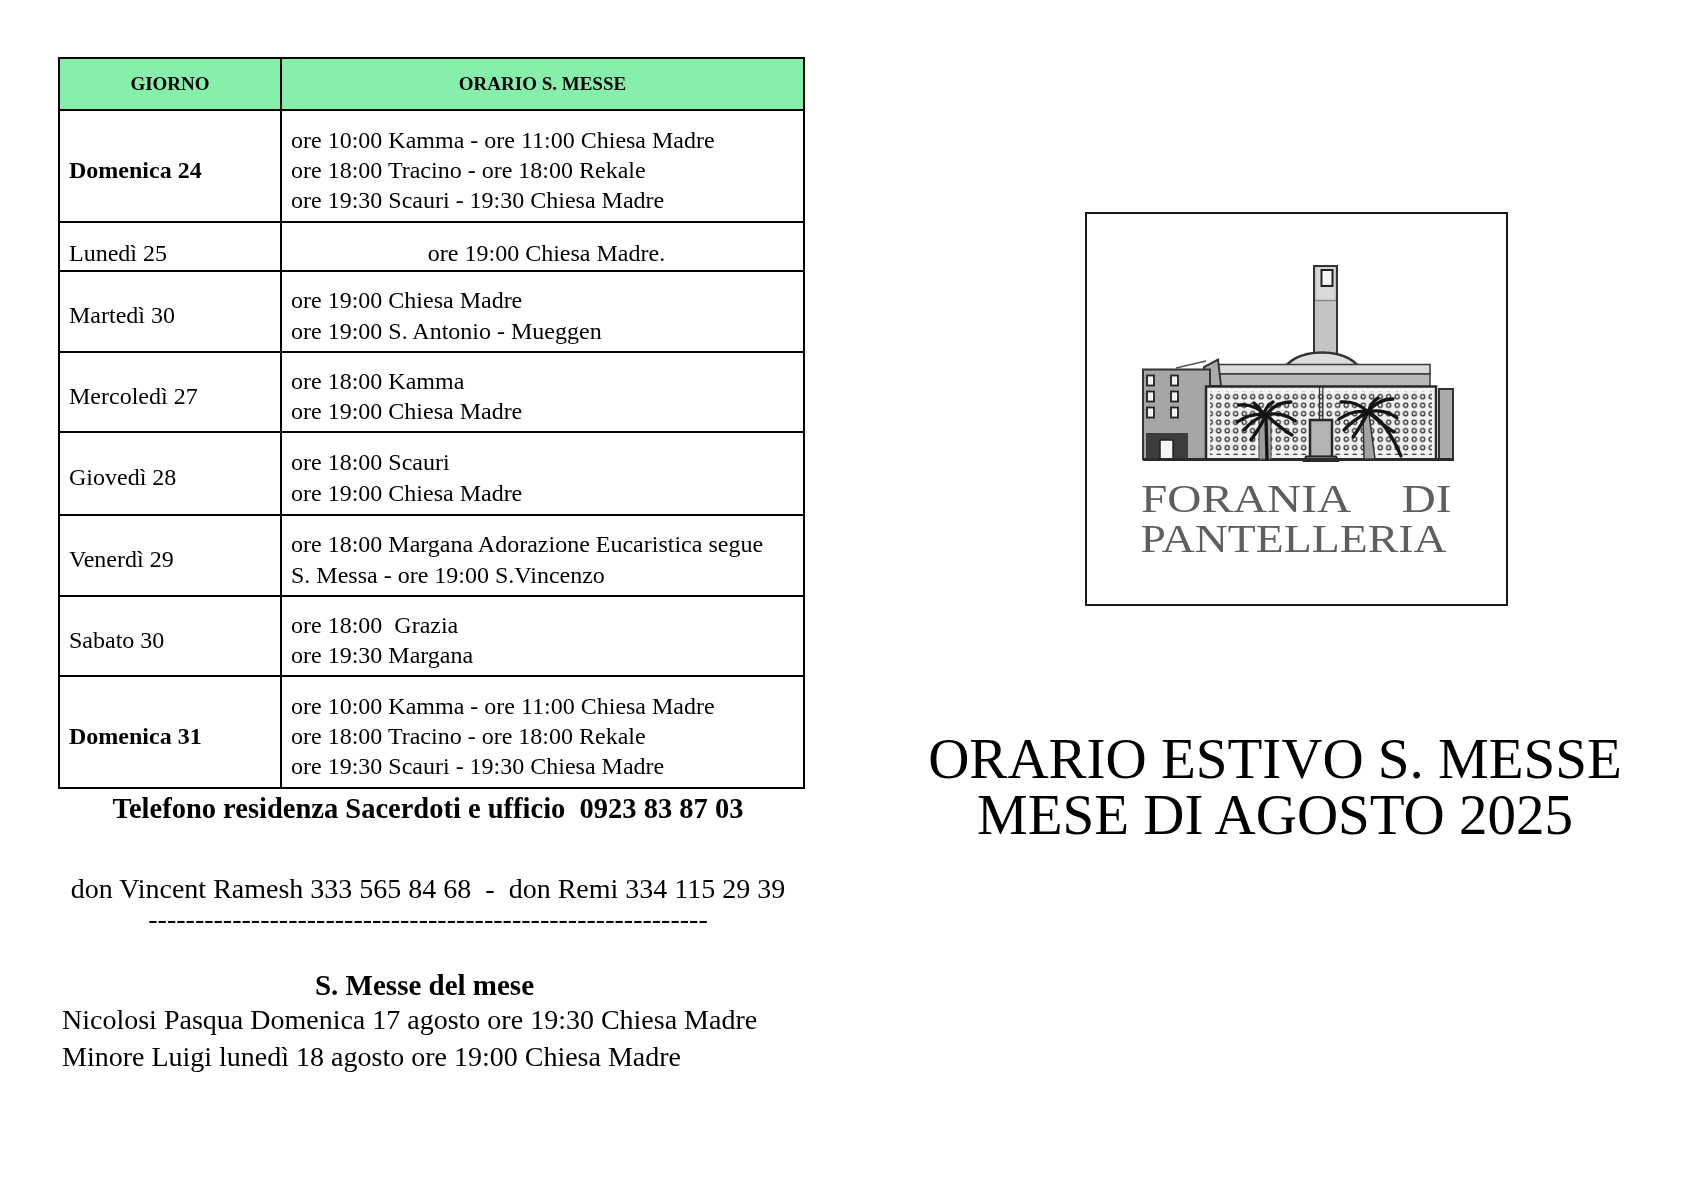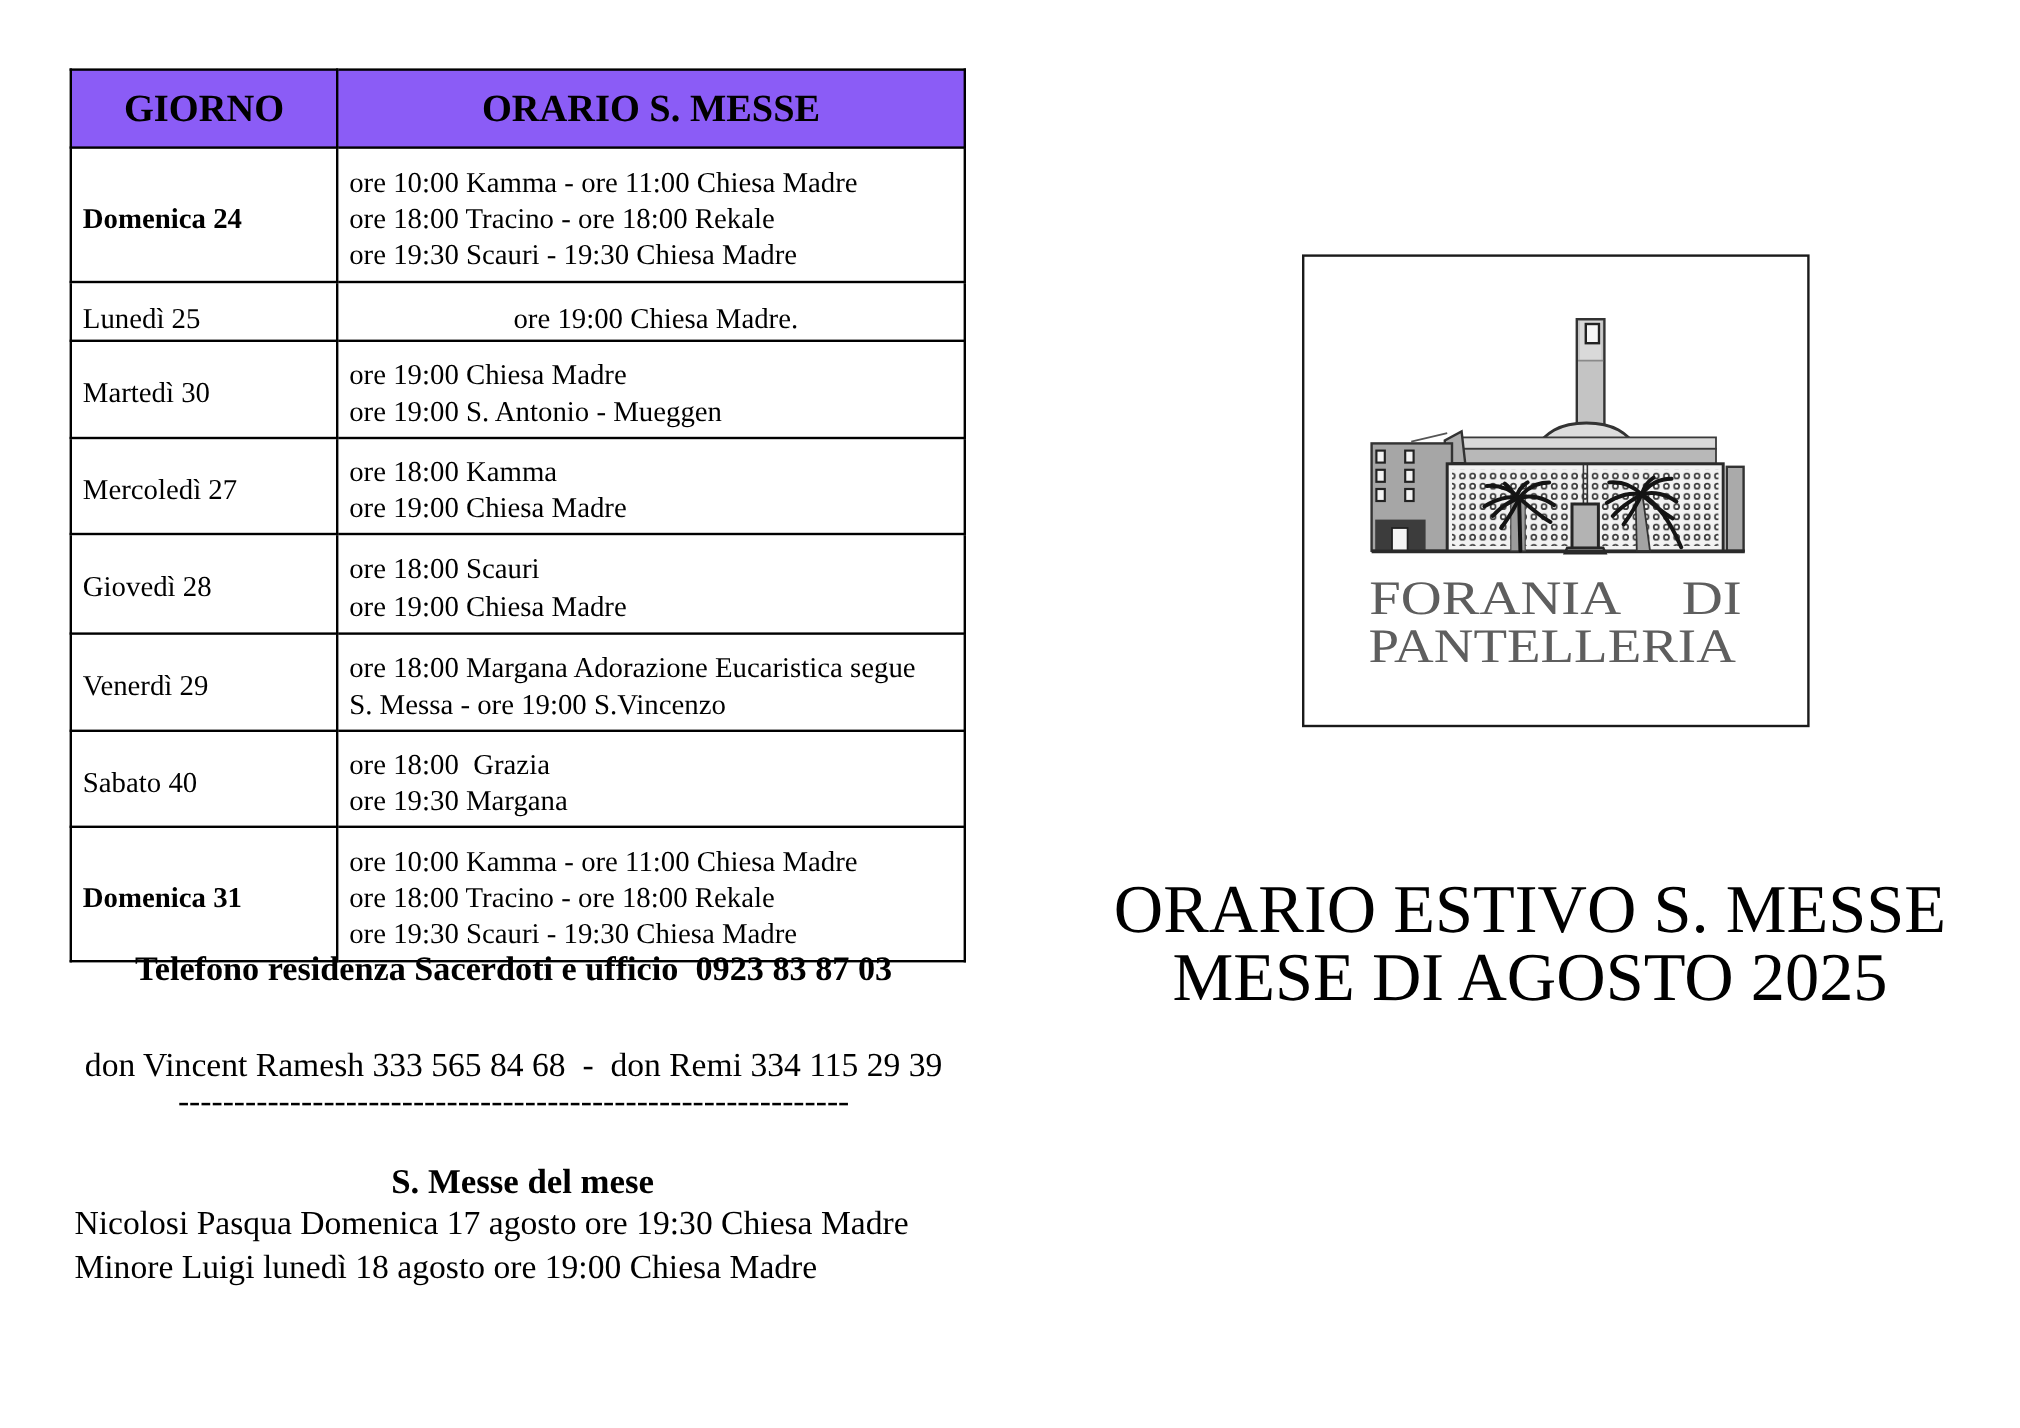--- a/index.html
+++ b/index.html
@@ -1,21 +1,21 @@
 <!DOCTYPE html>
 <html><head>
 <meta charset="utf-8">
 <style>
   html,body{margin:0;padding:0;}
   body{width:1683px;height:1190px;background:#ffffff;position:relative;
        font-family:"Liberation Serif", serif;color:#000;overflow:hidden;}
   .abs{position:absolute;}
   table.sched{border-collapse:collapse;table-layout:fixed;}
   table.sched td, table.sched th{border:2px solid #000;vertical-align:middle;}
-  table.sched th{background:#8b5cf6;font-size:32px;font-weight:bold;padding:13px;}
+  table.sched th{background:#86efac;font-size:19px;font-weight:bold;padding:13px;}
   table.sched td{font-size:24px;line-height:30.3px;padding-top:9px;}
   td.day{padding-left:9px;}
   td.times{padding-left:9px;}
 </style>
 </head>
 <body>
 
 <div class="abs" style="left:58px;top:57px;">
 <table class="sched" style="width:745px;">
   <colgroup>
@@ -53,39 +53,39 @@
     <td class="day">Giovedì 28</td>
     <td class="times">ore 18:00 Scauri<br>ore 19:00 Chiesa Madre</td>
   </tr>
 
   <tr style="height:81px;padding-left:35px;">
     <td class="day">Venerdì 29</td>
     <td class="times">ore 18:00 Margana Adorazione Eucaristica segue<br>S. Messa - ore 19:00 S.Vincenzo</td>
   </tr>
 
   <tr style="height:80px;">
-    <td class="day">Sabato 40</td>
+    <td class="day">Sabato 30</td>
     <td class="times">ore 18:00&nbsp; Grazia<br>ore 19:30 Margana</td>
   </tr>
 
   <tr style="height:112px;">
     <td class="day"><b>Domenica 31</b></td>
     <td class="times">ore 10:00 Kamma - ore 11:00 Chiesa Madre<br>ore 18:00 Tracino - ore 18:00 Rekale<br>ore 19:30 Scauri - 19:30 Chiesa Madre</td>
   </tr>
 </tbody>
     </table>
 </div>
 
 <div class="abs" style="left:58px;top:793px;width:740px;text-align:center;font-size:28.5px;font-weight:bold;">Telefono residenza Sacerdoti e ufficio&nbsp; 0923 83 87 03</div>
 
 <div class="abs" style="left:58px;top:873px;width:740px;text-align:center;font-size:28px;">don Vincent Ramesh 333 565 84 68&nbsp; -&nbsp; don Remi 334 115 29 39</div>
 
 <div class="abs" style="left:58px;top:903px;width:740px;text-align:center;font-size:28px;letter-spacing:0px;">------------------------------------------------------------</div>
 
-<div class="abs" style="left:61px;top:969px;width:749px;text-align:center;font-size:29px;font-weight:bold;">S. Messe del mese</div>
+<div class="abs" style="left:50px;top:969px;width:749px;text-align:center;font-size:29px;font-weight:bold;">S. Messe del mese</div>
 
 <div class="abs" style="left:62px;top:1004px;font-size:28px;">Nicolosi Pasqua Domenica 17 agosto ore 19:30 Chiesa Madre</div>
 
 <div class="abs" style="left:62px;top:1041px;font-size:28px;">Minore Luigi lunedì 18 agosto ore 19:00 Chiesa Madre</div>
 
 <div class="abs" style="left:1085px;top:212px;width:419px;height:390px;border:2px solid #1a1a1a;background:#fff;">
 <svg width="419" height="390" viewBox="0 0 419 390">
   <defs>
     <pattern id="dots" x="0" y="0" width="8.5" height="8.5" patternUnits="userSpaceOnUse">
       <circle cx="4.2" cy="4.2" r="2.1" fill="#fdfdfd" stroke="#3a3a3a" stroke-width="1.4"></circle>

